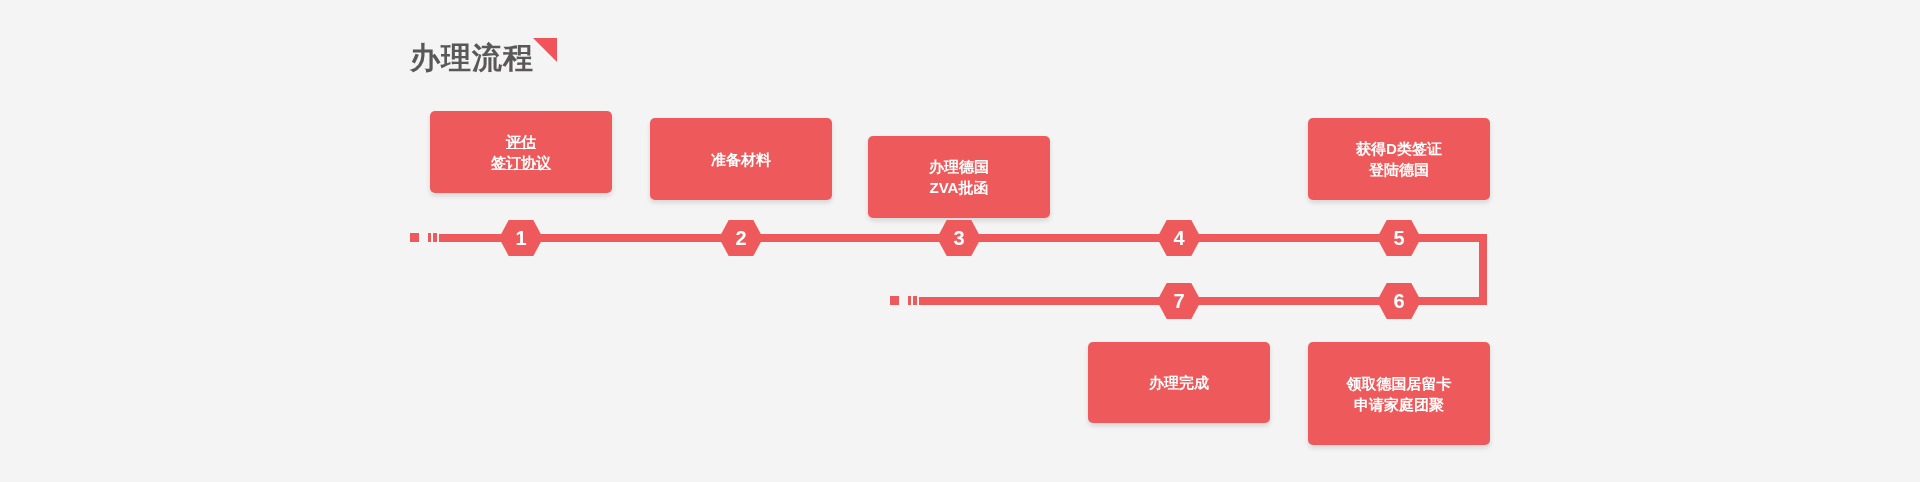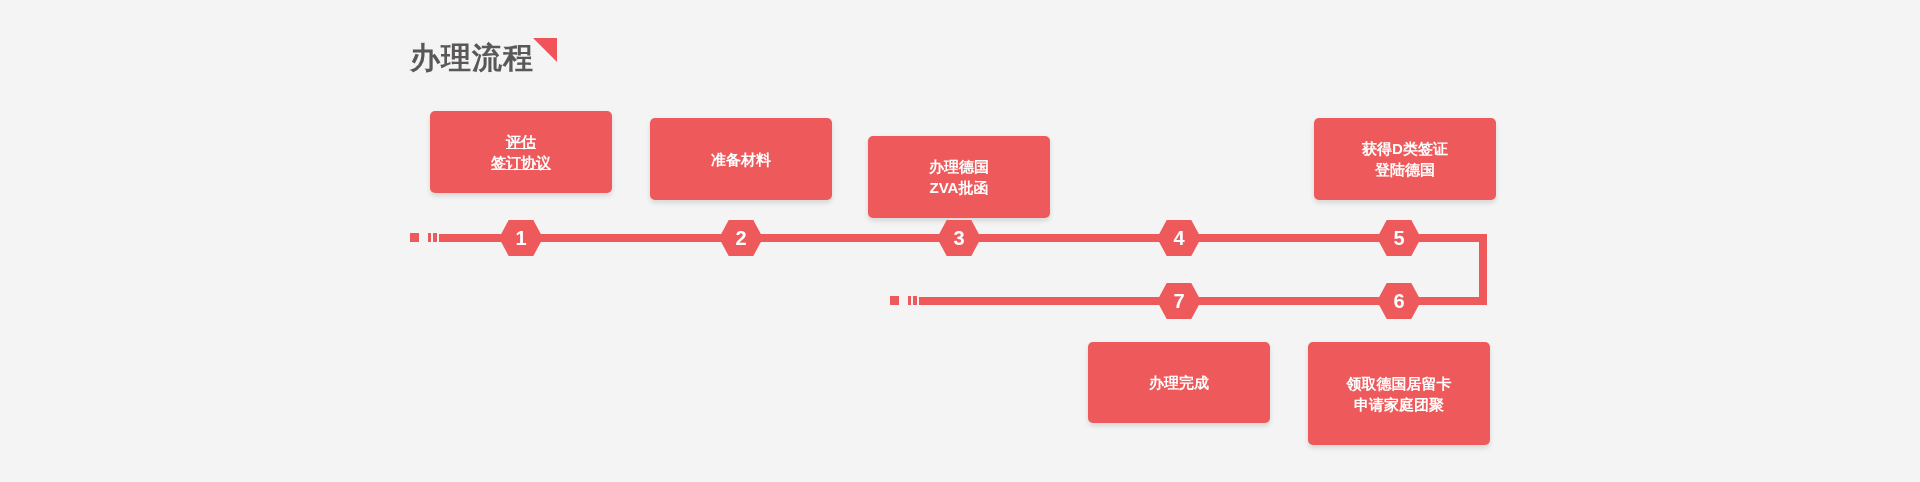--- a/index.html
+++ b/index.html
@@ -36,21 +36,21 @@
     font-size:15px;font-weight:bold;
     line-height:21px;
     text-align:center;
     white-space:pre-line;
     display:flex;align-items:center;justify-content:center;
   }
   .pos-b1{left:430px;top:111px;text-decoration:underline;}
   .pos-b2{left:650px;top:118px;}
   .pos-b3{left:868px;top:136px;}
   .pos-b4{left:1088px;top:118px;}
-  .pos-b5{left:1308px;top:118px;margin-left:6px;}
+  .pos-b5{left:1308px;top:118px;}
   .pos-b7{left:1088px;top:342px;height:81px;}
   .pos-b6{left:1308px;top:342px;height:103px;}
   
   .tl{position:absolute;height:8px;background:#ee5a5b;}
   .line1{left:439px;top:234px;width:1048px;}
   .line2{left:919px;top:297px;width:568px;}
   .tl-corner{position:absolute;left:1479px;top:234px;width:8px;height:71px;background:#ee5a5b;}
   
   .line-start{position:absolute;display:flex;align-items:center;}
   .ls1{left:410px;top:233px;}

